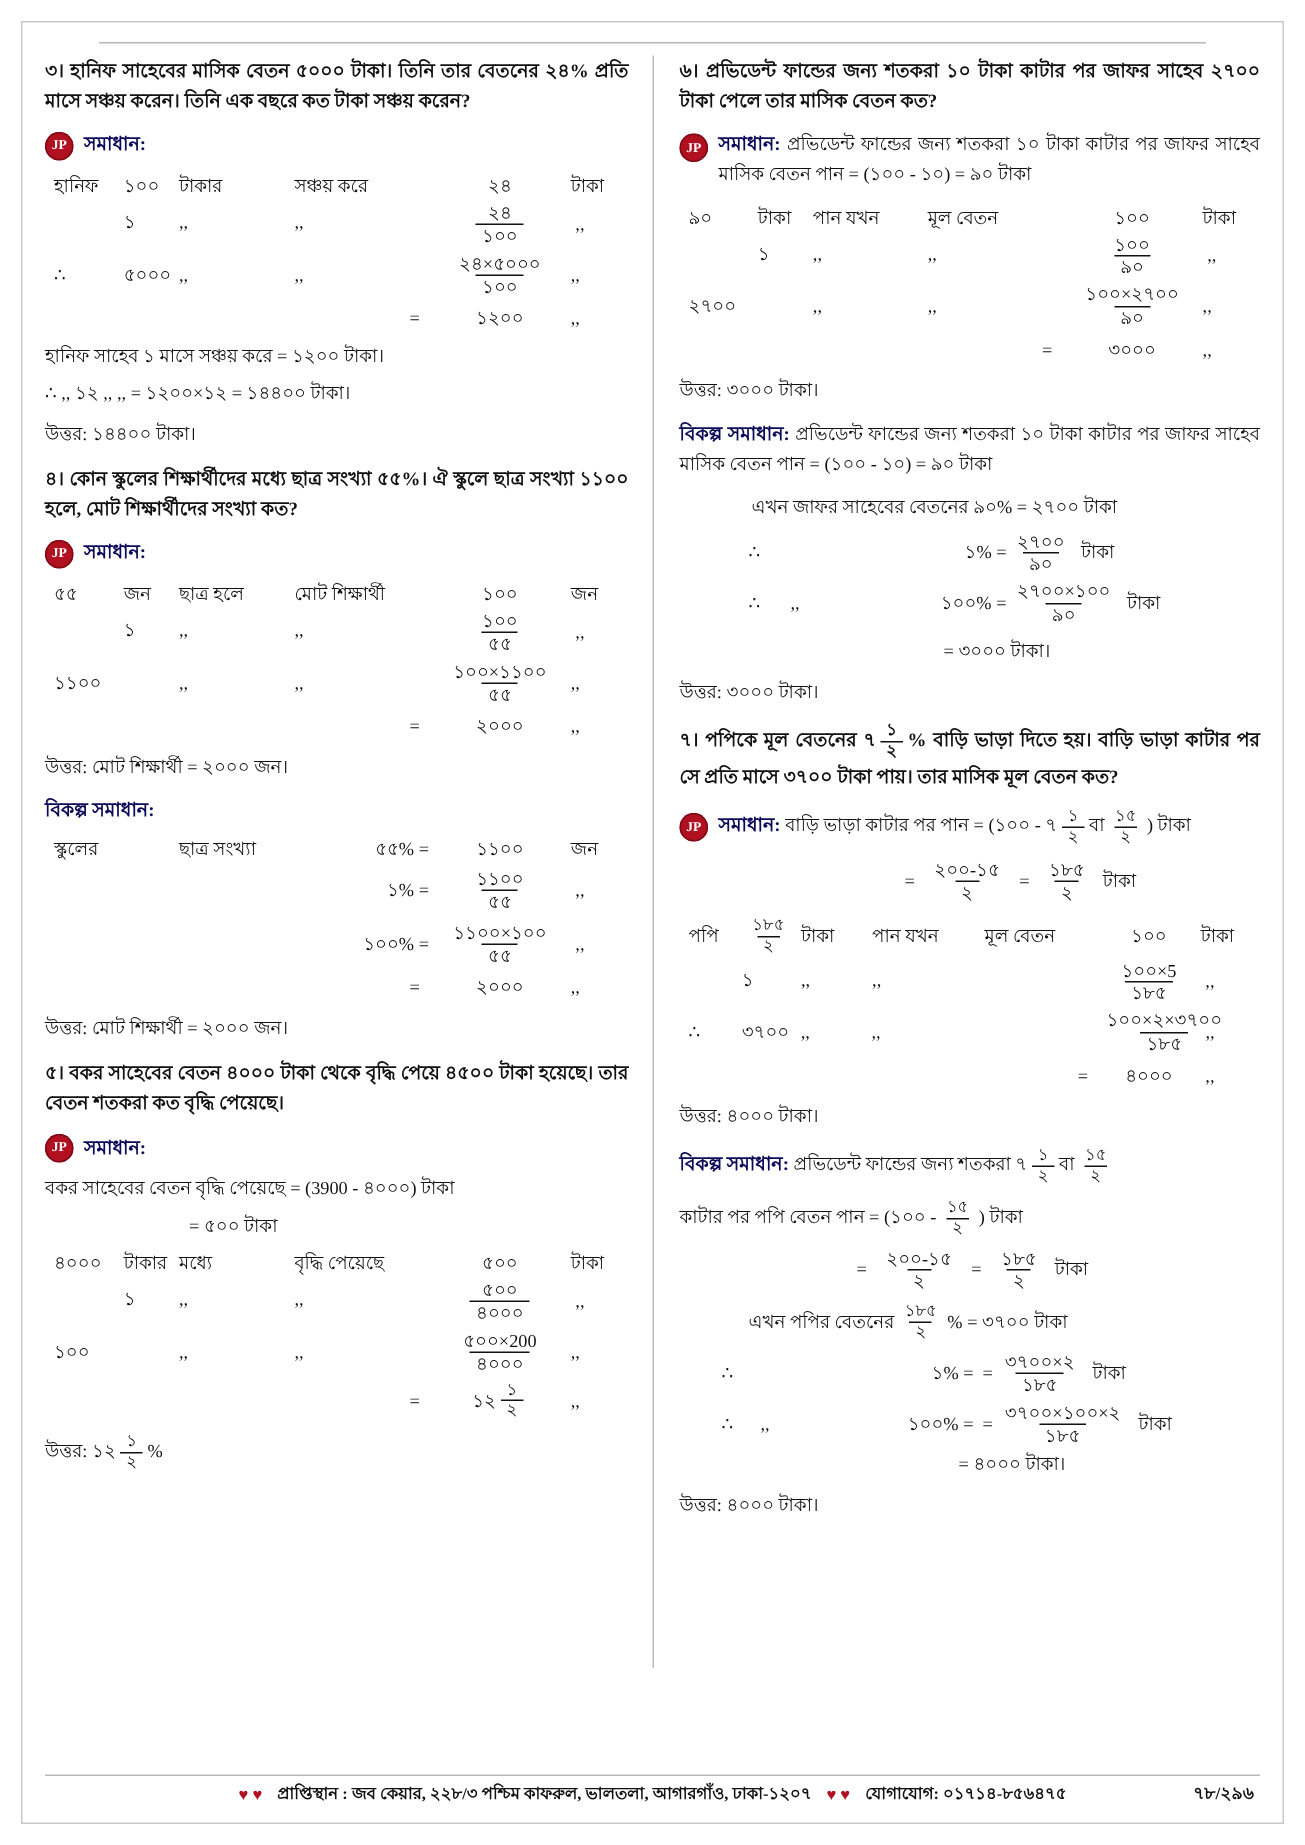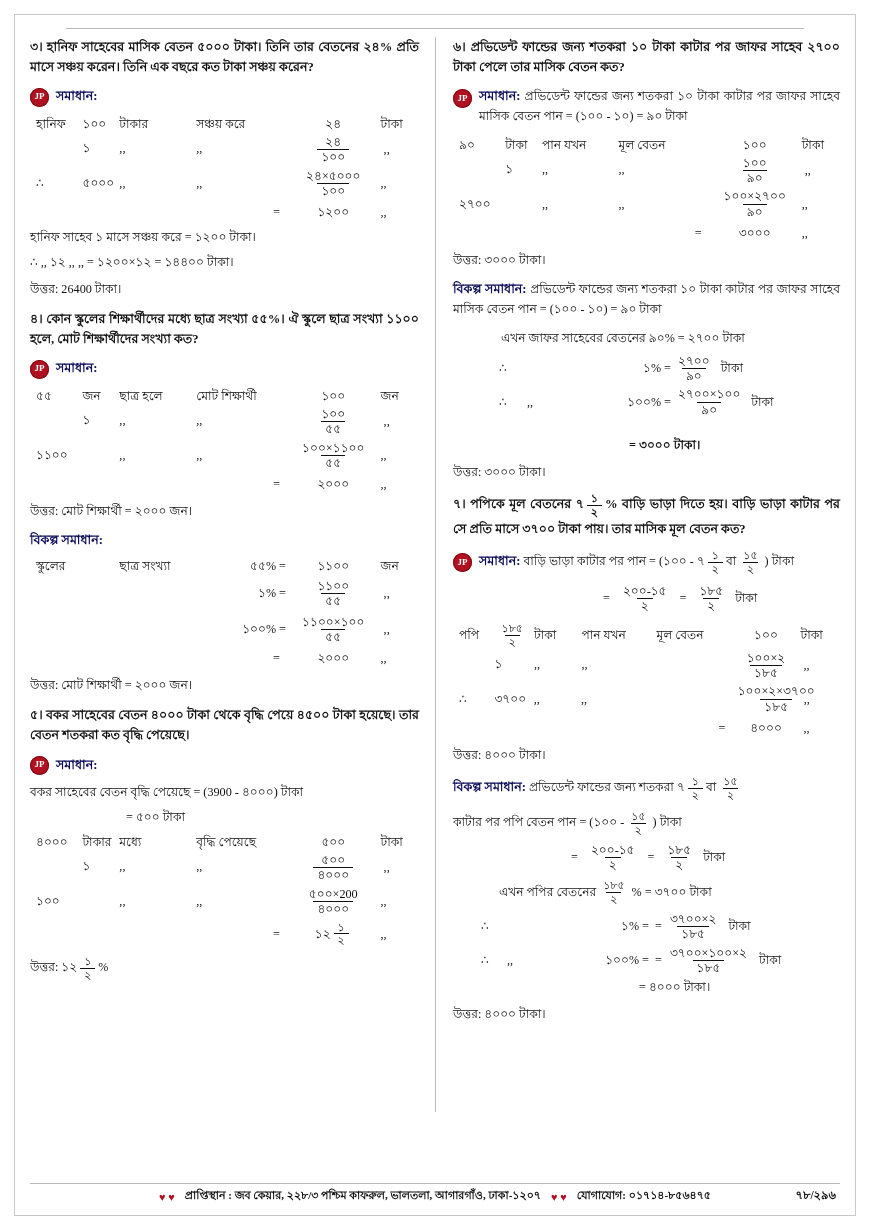--- a/index.html
+++ b/index.html
@@ -245,21 +245,21 @@
               <span class="c2"></span>
               <span class="c3"></span>
             <span class="c4 rt">=&nbsp;&nbsp;</span>
             <span class="c5">১২০০</span>
             <span class="c6">,,</span>
           </div>
         </div>
 
         <div class="para">হানিফ সাহেব ১ মাসে সঞ্চয় করে = ১২০০ টাকা।</div>
         <div class="para">∴        ,,        ১২        ,,        ,,        = ১২০০×১২ = ১৪৪০০ টাকা।</div>
-        <div class="ans">উত্তর: 26400 টাকা।</div>
+        <div class="ans">উত্তর: ১৪৪০০ টাকা।</div>
       </div>
 
       <div>
         <div class="qtitle">
           <span>৪।</span>
           <span>কোন স্কুলের শিক্ষার্থীদের মধ্যে ছাত্র সংখ্যা ৫৫%। ঐ স্কুলে ছাত্র সংখ্যা ১১০০ হলে, মোট শিক্ষার্থীদের সংখ্যা কত?</span>
         </div>
 
         <div class="solve-row">
           <span class="jp-badge">JP</span>
@@ -526,21 +526,21 @@
           <div class="wrow" style="margin-left:40px;margin-top:4px;">
             <span style="width:28px;">∴</span>
             <span style="width:90px;">,,</span>
             <span style="width:54px;text-align:right;">১০০% =</span>
             <span class="frac">
                 <span class="num">২৭০০×১০০</span>
                 <span class="den">৯০</span>
               </span>
             <span style="margin-left:4px;">টাকা</span>
           </div>
-          <div class="wrow" style="margin-left:170px;margin-top:18px;font-weight:bold;">
+          <div class="wrow" style="margin-left:170px;margin-top:7px;">
             <span>= ৩০০০ টাকা।</span>
           </div>
         </div>
 
         <div class="ans">উত্তর: ৩০০০ টাকা।</div>
       </div>
 
       <div>
         <div class="qtitle">
           <span>৭।</span>
@@ -591,21 +591,21 @@
             <span style="width:70px;text-align:center;">১০০</span>
             <span style="width:40px;">টাকা</span>
           </div>
           <div class="wrow" style="margin-top:2px;">
             <span style="width:36px;"></span>
               <span style="width:40px;"></span>
               <span style="width:48px;"></span>
               <span style="width:76px;"></span>
               <span style="width:76px;"></span>
             <span style="width:70px;text-align:center;"><span class="frac">
-                  <span class="num">১০০×২</span>
+                  <span class="num">১০০×5</span>
                   <span class="den">১৮৫</span>
                 </span></span>
             <span style="width:40px;">&nbsp;,,</span>
           </div>
           <div class="wrow" style="margin-top:-26px;">
             <span style="width:36px;"></span>
             <span style="width:40px;">১</span>
             <span style="width:48px;">,,</span>
             <span style="width:76px;">,,</span>
             <span style="width:76px;"></span>

